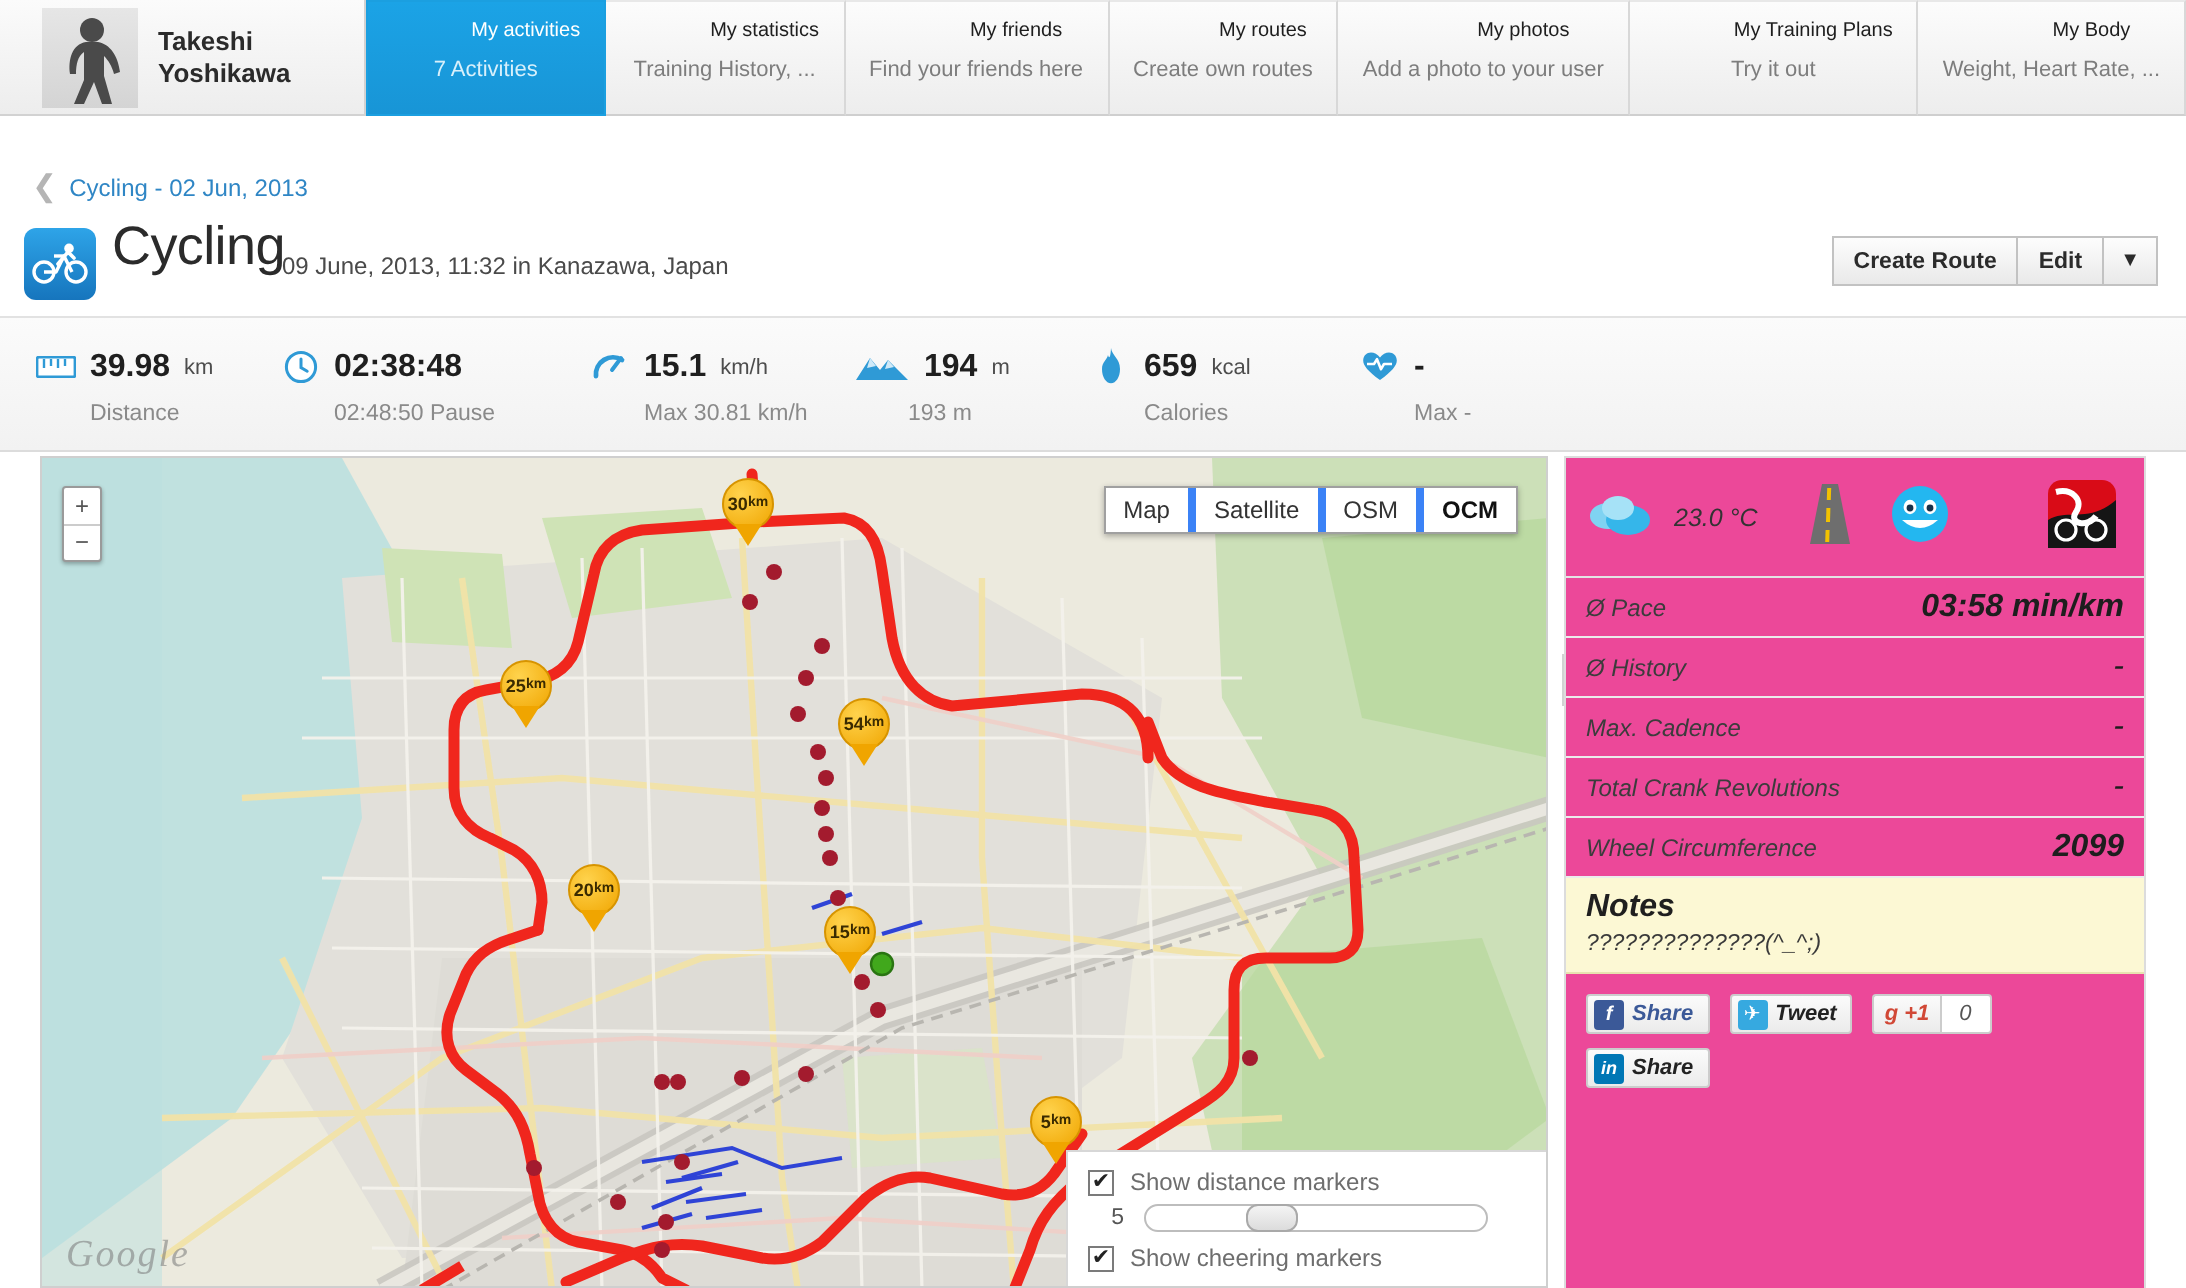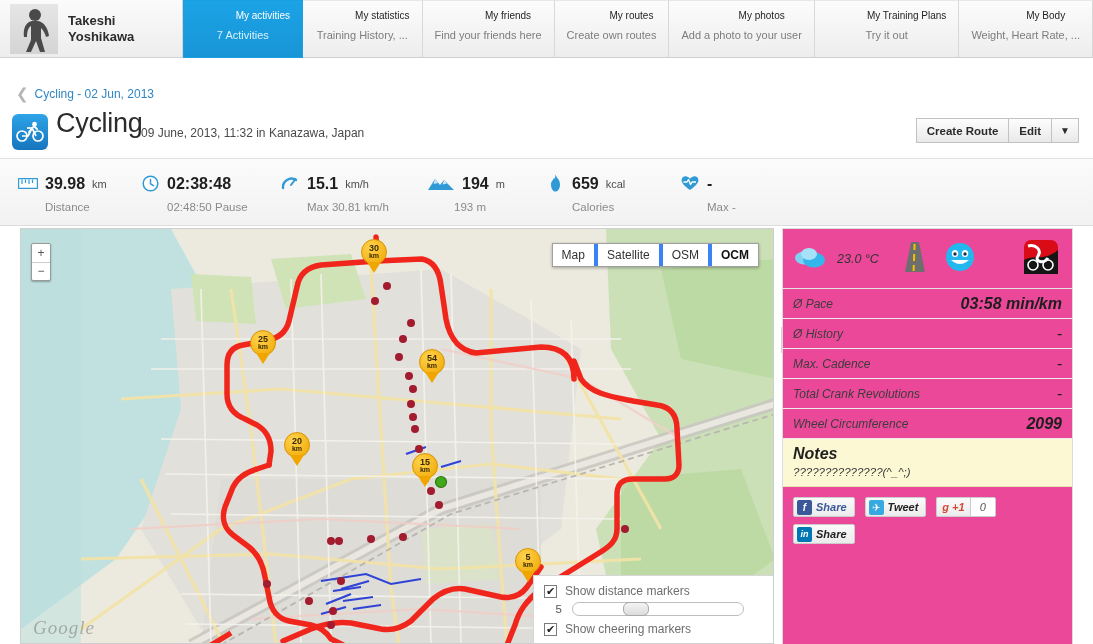--- a/index.html
+++ b/index.html
@@ -15,21 +15,21 @@
   #page { position: relative; width: 1093px; height: 644px; background:#fff; }
 
   
   .topbar { position:absolute; left:0; top:0; width:1093px; height:58px;
             background:#fff; }
   .topbar-inner { display:flex; height:58px; align-items:stretch; }
 
   .userbox { width:218px; display:flex; align-items:center;
              background:linear-gradient(to bottom,#fbfbfb,#ededed);
              border:1px solid #d2d2d2; border-top:none; border-left:none;
-             margin:0; height:58px; }
+             margin:0; height:58px;padding-left:11px; }
   .avatar { width:48px; height:50px; margin-left:10px; margin-right:10px;
             position:relative; overflow:hidden;
             background:linear-gradient(to bottom,#e6e6e6,#d4d4d4);
             display:flex; align-items:flex-end; justify-content:center; }
   .avatar svg { display:block; }
   .username { font-size:13px; font-weight:bold; color:#2b2b2b; line-height:16px; }
 
   .navtabs { display:flex; align-items:stretch; height:58px; flex:1; }
   .tab { position:relative; padding:7px 12px 0 12px; text-align:center;
          border-right:1px solid #d8d8d8;
@@ -119,21 +119,21 @@
   .attrib { position:absolute; right:4px; bottom:4px; font-size:10.5px;
             color:#333; background:rgba(255,255,255,.72); padding:1px 3px;
             white-space:nowrap; }
   .gwm { position:absolute; left:12px; bottom:4px; font-size:19px;
          color:rgba(120,120,120,.55); font-style:italic;
          font-family:"Liberation Serif", serif; letter-spacing:1px; }
 
   .kmpin { position:absolute; width:26px; height:34px; }
   .kmpin .bubble { width:26px; height:26px; border-radius:50%;
                    background:radial-gradient(circle at 35% 30%,#ffd34d,#f0a500);
-                   border:1px solid #d79400; display:flex; flex-direction:column;
+                   border:1px solid #d79400; display:flex; flex-direction:row;
                    align-items:center; justify-content:center; line-height:8px; }
   .kmpin .tip { width:0; height:0; margin:-3px auto 0 auto;
                 border-left:7px solid transparent; border-right:7px solid transparent;
                 border-top:11px solid #f0a500; }
   .kmpin .n { font-size:9px; font-weight:bold; color:#3a2a00; }
   .kmpin .u { font-size:7px; font-weight:bold; color:#3a2a00; }
 
   
   .mapopts { position:absolute; right:0; bottom:0; width:240px; height:68px;
              background:#fff; border-left:1px solid #d7d7d7;
@@ -297,21 +297,21 @@
             <circle cx="8.5" cy="8.5" r="7.3" fill="#fff" stroke="#2f9ad6" stroke-width="1.5"></circle>
             <path d="M8.5 4.5 L8.5 8.8 L11.6 10.6" stroke="#2f9ad6" stroke-width="1.5" fill="none" stroke-linecap="round"></path>
           </svg>
         </span>
         <span class="stat-val">02:38:48</span>
         <span class="stat-unit"></span>
       </div>
       <div class="stat-sub">02:48:50 Pause</div>
     </div>
 
-    <div class="stat" style="left:280px">
+    <div class="stat" style="left:295px">
       <div class="stat-top">
         <span class="stat-ico">
           <svg width="18" height="16" viewBox="0 0 18 16">
             <path d="M2 13 A8.5 8.5 0 0 1 15 5" stroke="#2f9ad6" stroke-width="2.4" fill="none" stroke-linecap="round"></path>
             <path d="M14.5 4 L10 10" stroke="#2f9ad6" stroke-width="2" stroke-linecap="round"></path>
           </svg>
         </span>
         <span class="stat-val">15.1</span>
         <span class="stat-unit">km/h</span>
       </div>

